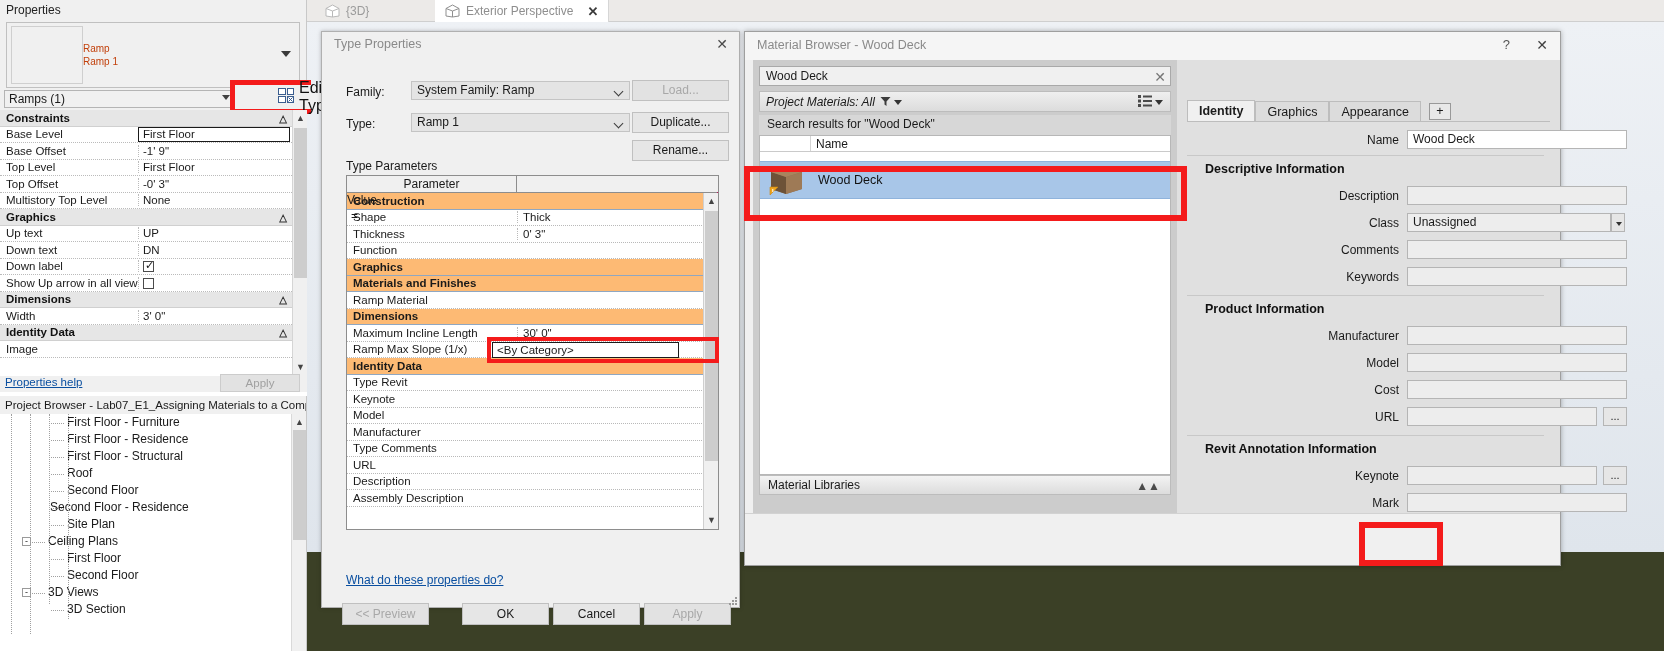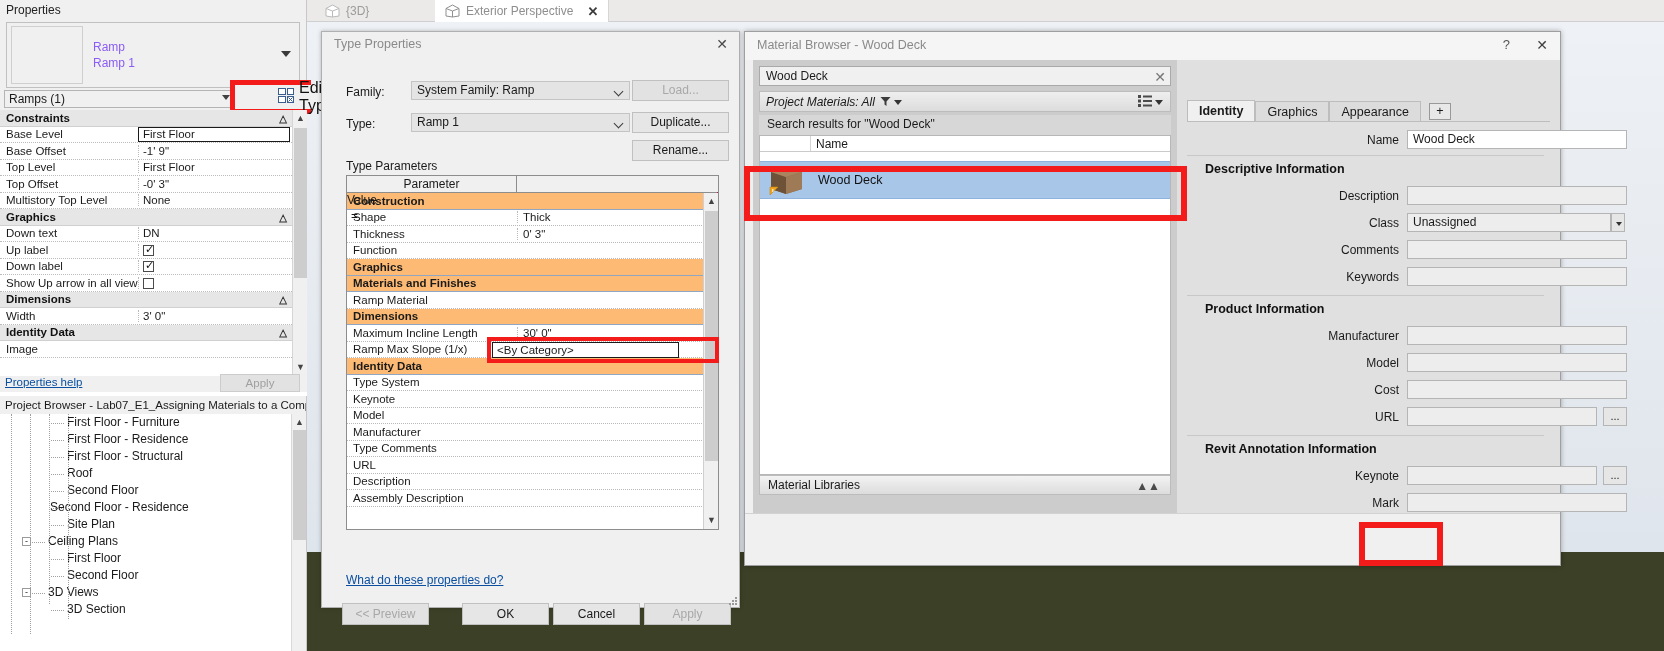--- a/index.html
+++ b/index.html
@@ -50,21 +50,21 @@
   .props-title {
     height:20px; line-height:20px; padding-left:6px; font-size:12px; color:#222;
     background:#f0f0f0;
   }
   .props-thumbbox {
     margin:2px 6px 0 6px; height:66px; background:#f0f0f0;
     border:1px solid #c0c0c0; display:flex; align-items:center;
     position:relative;
   }
   .props-thumb { width:72px; height:58px; margin-left:4px; background:#f0f0f0; border:1px solid #cfcfcf; }
-  .props-thumb-text { margin-left:10px; line-height:1.35; font-size:12px; color:#8b5cf6; }
+  .props-thumb-text { line-height:1.35; font-size:10px; color:#c2410c; }
   .props-thumb-caret { position:absolute; right:8px; top:28px; width:0;height:0;
     border-left:5px solid transparent;border-right:5px solid transparent;border-top:6px solid #3a3a3a; }
 
   .props-typecombo {
     position:absolute; left:4px; top:90px; width:230px; height:18px;
     background:#f0f0f0; border:1px solid #b4b4b4; font-size:12px; line-height:16px; padding-left:4px;
   }
   .props-typecombo .cv { position:absolute; right:3px; top:4px; width:0;height:0;
     border-left:4px solid transparent;border-right:4px solid transparent;border-top:5px solid #404040; }
 
@@ -323,26 +323,26 @@
         </div>
         <div class="prow">
           <div class="pname">Multistory Top Level</div>
           <div class="pval">None</div>
         </div>
         <div class="prow group">
           <div class="pname">Graphics</div>
           <div class="pval"><span class="chev">△</span></div>
         </div>
         <div class="prow">
+          <div class="pname">Up text</div>
+          <div class="pval">UP</div>
+        </div>
+        <div class="prow">
           <div class="pname">Down text</div>
           <div class="pval">DN</div>
-        </div>
-        <div class="prow">
-          <div class="pname">Up label</div>
-          <div class="pval"><span class="cbox on"></span></div>
         </div>
         <div class="prow">
           <div class="pname">Down label</div>
           <div class="pval"><span class="cbox on"></span></div>
         </div>
         <div class="prow">
           <div class="pname">Show Up arrow in all views</div>
           <div class="pval"><span class="cbox"></span></div>
         </div>
         <div class="prow group">
@@ -506,21 +506,21 @@
           </div>
           <div class="tr">
             <div class="tc1">Ramp Max Slope (1/x)</div>
             <div class="tc2">12.000000</div>
           </div>
           <div class="tr grp">
             <div class="tc1">Identity Data</div>
             <div class="tc2"><span class="chev">△</span></div>
           </div>
           <div class="tr">
-            <div class="tc1">Type System</div>
+            <div class="tc1">Type Revit</div>
             <div class="tc2"></div>
           </div>
           <div class="tr">
             <div class="tc1">Keynote</div>
             <div class="tc2"></div>
           </div>
           <div class="tr">
             <div class="tc1">Model</div>
             <div class="tc2"></div>
           </div>

